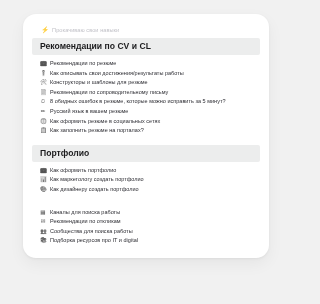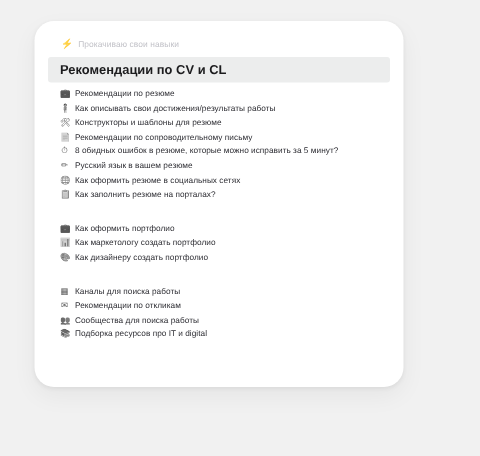--- a/index.html
+++ b/index.html
@@ -162,20 +162,23 @@
             <span class="item-label">Как оформить резюме в социальных сетях</span>
           </li>
           <li class="item">
             <span class="item-icon">📋</span>
             <span class="item-label">Как заполнить резюме на порталах?</span>
           </li>
         </ul>
       </div>
 
       <div class="section">
+        <div class="section-header">
+          <div class="section-title">Портфолио</div>
+        </div>
         <ul class="item-list">
           <li class="item">
             <span class="item-icon">💼</span>
             <span class="item-label">Как оформить портфолио</span>
           </li>
           <li class="item">
             <span class="item-icon">📊</span>
             <span class="item-label">Как маркетологу создать портфолио</span>
           </li>
           <li class="item">

